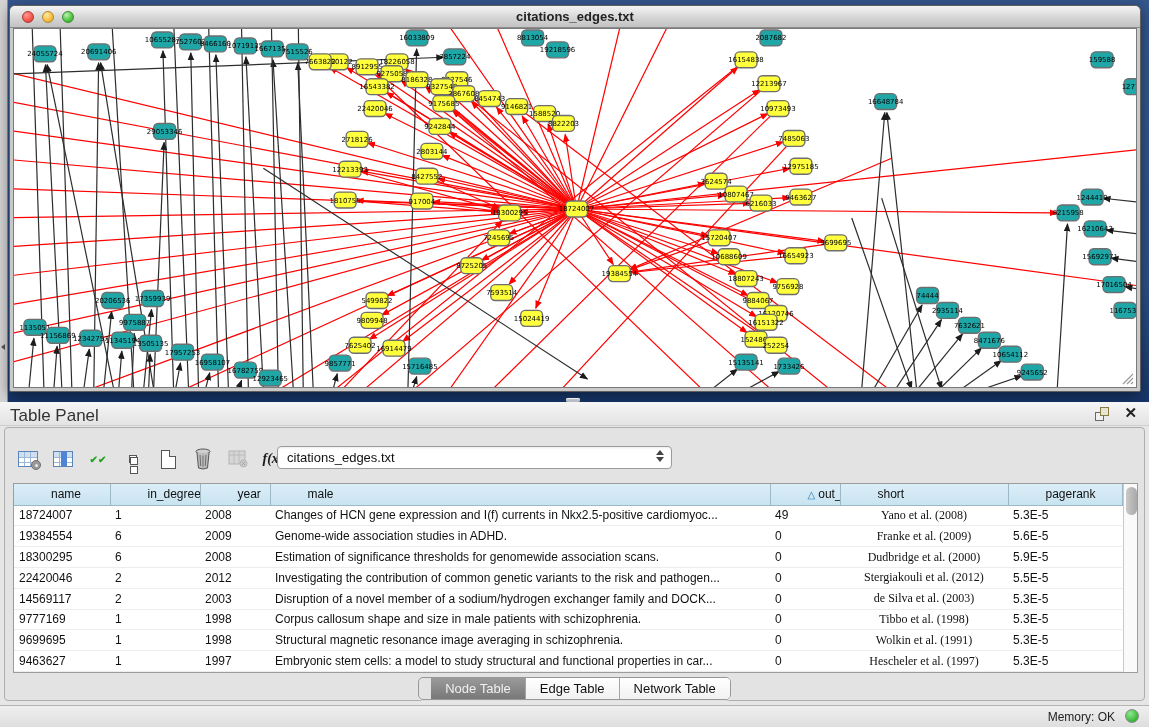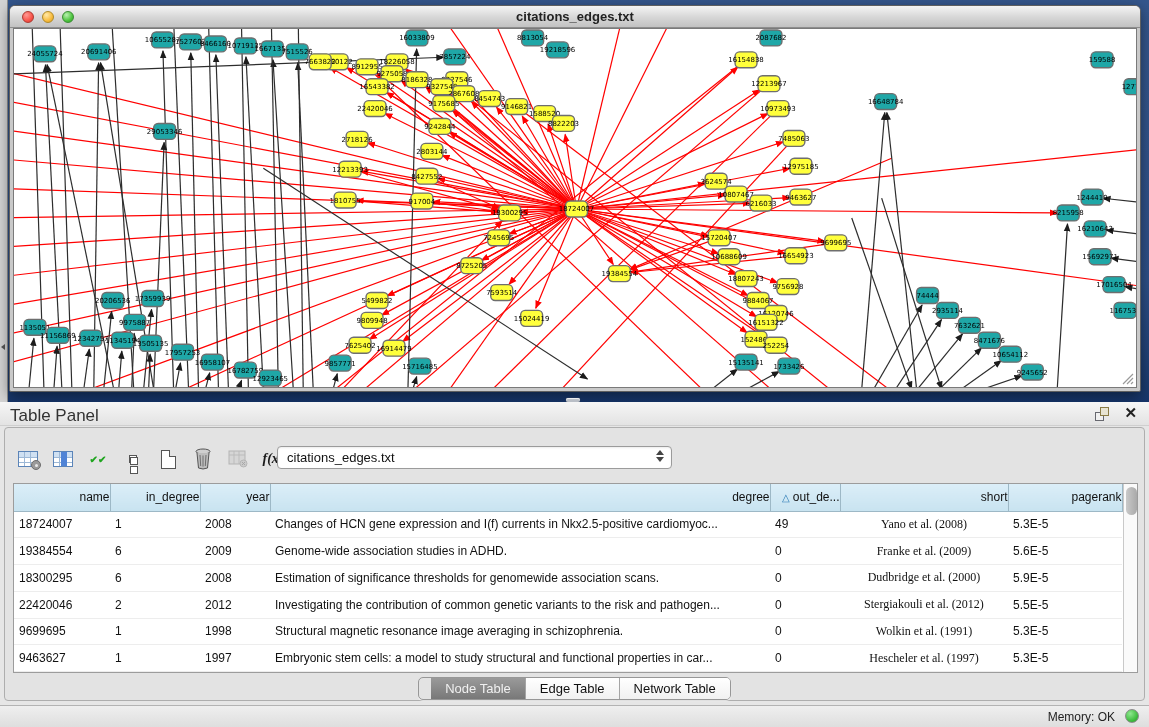--- a/index.html
+++ b/index.html
@@ -57,21 +57,21 @@
   .combo .arrows { position:absolute; right:7px; top:3px; display:flex; flex-direction:column; gap:2px; }
   .combo .arrows i { width:0; height:0; border-left:4px solid transparent; border-right:4px solid transparent; }
   .combo .arrows i.up { border-bottom:5px solid #444; }
   .combo .arrows i.dn { border-top:5px solid #444; }
 
   
   .tablebox { position:absolute; left:8px; top:55px; width:1125px; height:190px;
     background:#fff; border:1px solid #9c9c9c; display:flex; }
   table.attr { border-collapse:collapse; table-layout:fixed; width:1108px; font-size:12px; color:#111; }
   table.attr th { background:linear-gradient(180deg,#dbeef8,#c8e3f0); border:1px solid #9db8c6; border-top:none;
-    font-weight:normal; font-size:12px; height:27px; text-align:right; overflow:hidden; white-space:nowrap; }
+    font-weight:normal; font-size:12px; height:21px; text-align:left; overflow:hidden; white-space:nowrap;padding-left:37px; }
   table.attr th:first-child { border-left:none; }
   table.attr td { height:16px; padding:0 5px; overflow:hidden; white-space:nowrap; border-bottom:1px solid #ededed; }
   table.attr td.c-short { text-align:center;font-family:Liberation Serif, serif; }
   .sort-tri { display:inline-block; margin-right:3px; color:#2a7ab5; font-size:10px; }
   .vscroll { width:16px; background:#fafafa; border-left:1px solid #c9c9c9; position:relative; }
   .vscroll .thumb { position:absolute; left:2px; top:3px; width:11px; height:28px; border-radius:6px;
     background:linear-gradient(90deg,#c9c9c9,#a9a9a9); }
 
   
   .tabsbar { position:absolute; left:0; right:0; top:249px; display:flex; justify-content:center; }
@@ -758,21 +758,21 @@
           <col style="width:500px">
         <col style="width:70px">
           <col style="width:168px">
           <col style="width:114px">
       </colgroup>
       <thead>
           <tr id="attr-head">
             <th>name</th>
             <th>in_degree</th>
             <th>year</th>
-            <th>degree</th>
+            <th>male</th>
             <th><span class="sort-tri">△</span>out_de...</th>
             <th>short</th>
             <th>pagerank</th>
           </tr>
         </thead>
       <tbody id="attr-body">
           <tr>
             <td>18724007</td>
             <td>1</td>
             <td>2008</td>
@@ -802,20 +802,38 @@
           <tr>
             <td>22420046</td>
             <td>2</td>
             <td>2012</td>
             <td>Investigating the contribution of common genetic variants to the risk and pathogen...</td>
             <td>0</td>
             <td class="c-short">Stergiakouli et al. (2012)</td>
             <td>5.5E-5</td>
           </tr>
           <tr>
+            <td>14569117</td>
+            <td>2</td>
+            <td>2003</td>
+            <td>Disruption of a novel member of a sodium/hydrogen exchanger family and DOCK...</td>
+            <td>0</td>
+            <td class="c-short">de Silva et al. (2003)</td>
+            <td>5.3E-5</td>
+          </tr>
+          <tr>
+            <td>9777169</td>
+            <td>1</td>
+            <td>1998</td>
+            <td>Corpus callosum shape and size in male patients with schizophrenia.</td>
+            <td>0</td>
+            <td class="c-short">Tibbo et al. (1998)</td>
+            <td>5.3E-5</td>
+          </tr>
+          <tr>
             <td>9699695</td>
             <td>1</td>
             <td>1998</td>
             <td>Structural magnetic resonance image averaging in schizophrenia.</td>
             <td>0</td>
             <td class="c-short">Wolkin et al. (1991)</td>
             <td>5.3E-5</td>
           </tr>
           <tr>
             <td>9463627</td>

